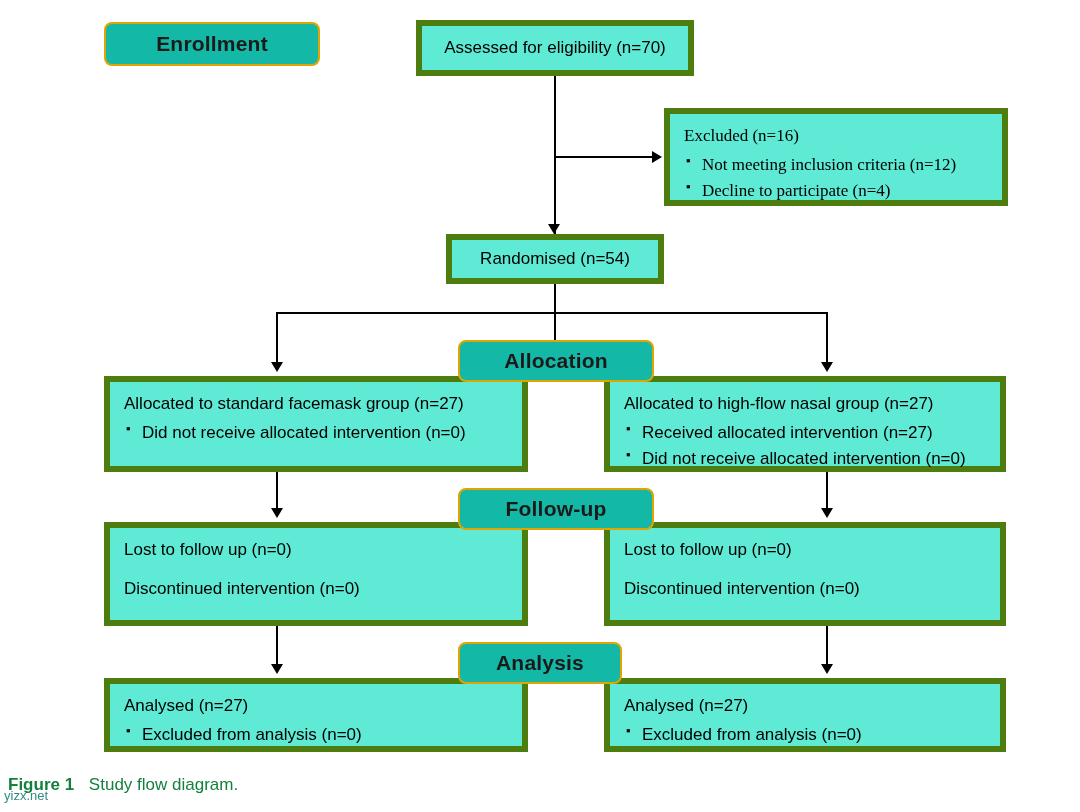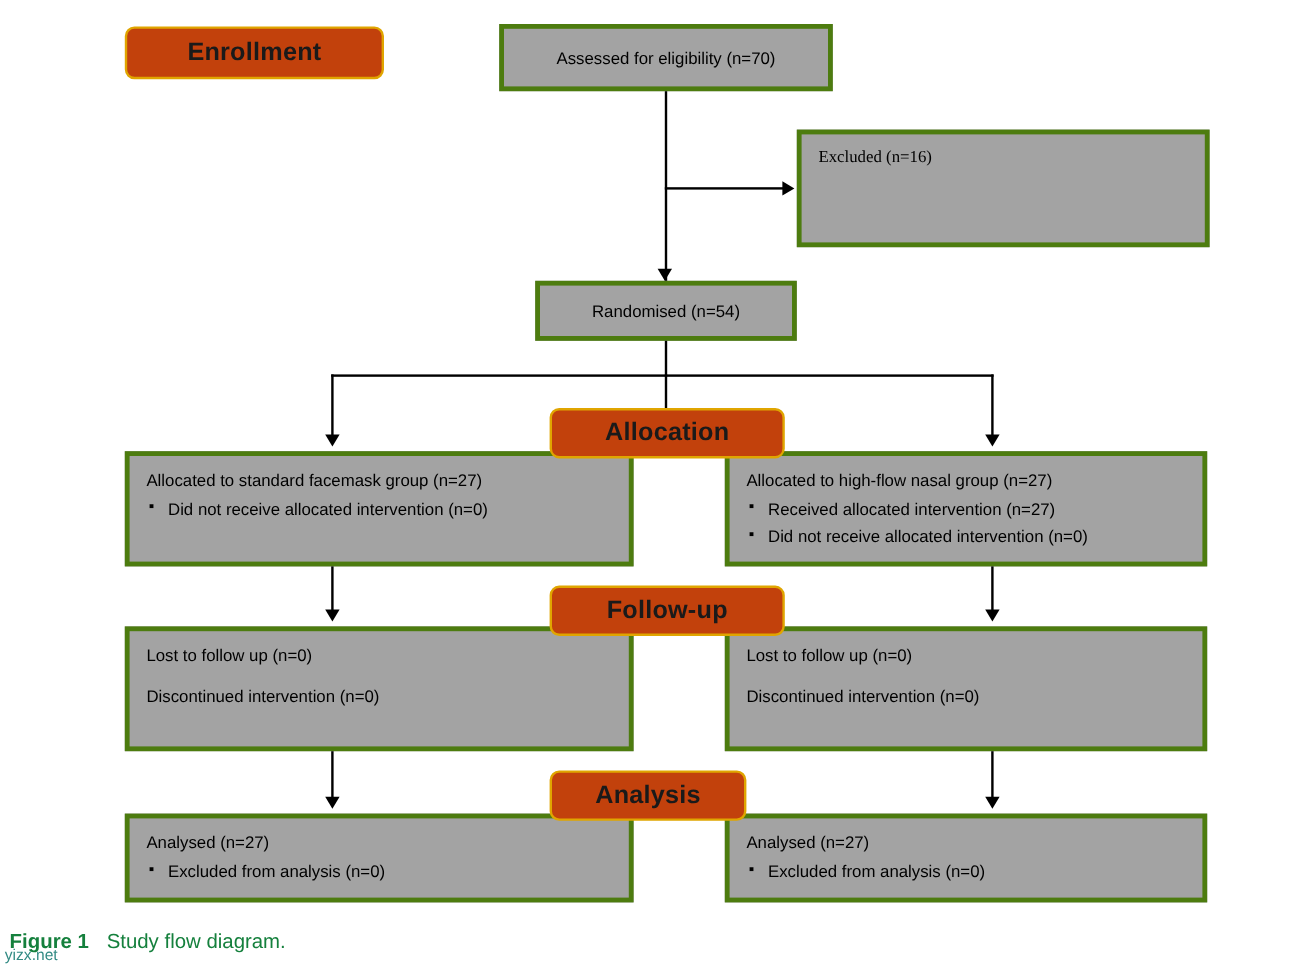--- a/index.html
+++ b/index.html
@@ -12,39 +12,39 @@
     width: 1080px;
     height: 812px;
     background: #ffffff;
     font-family: "Liberation Sans", sans-serif;
     color: #000000;
     overflow: hidden;
   }
   .box {
     position: absolute;
     box-sizing: border-box;
-    border: 4px solid #4d7c0f;
-    background: #a3a3a3;
-    font-size: 14px;
+    border: 6px solid #4d7c0f;
+    background: #5eead4;
+    font-size: 17px;
     line-height: 1.45;
     color: #000000;
   }
   .box-center {
     display: flex;
     align-items: center;
     justify-content: center;
     text-align: center;
   }
   .box-left {
     padding: 10px 12px 10px 14px;
   }
   .stage {
     position: absolute;
     box-sizing: border-box;
-    background: #c2410c;
+    background: #14b8a6;
     border: 2px solid #E0A500;
     border-radius: 8px;
     display: flex;
     align-items: center;
     justify-content: center;
     font-weight: bold;
     font-size: 21px;
     color: #1a1a1a;
     letter-spacing: 0.2px;
   }
@@ -113,20 +113,24 @@
   <div class="stage" style="left:104px; top:22px; width:216px; height:44px;">
     <span>Enrollment</span>
   </div>
 
   <div class="box box-center" style="left:416px; top:20px; width:278px; height:56px;">
     <span>Assessed for eligibility (n=70)</span>
   </div>
 
   <div class="box box-left" style="left:664px; top:108px; width:344px; height:98px;font-family:Liberation Serif, serif;">
     <div>Excluded (n=16)</div>
+    <ul class="bullets">
+      <li>Not meeting inclusion criteria (n=12)</li>
+      <li>Decline to participate (n=4)</li>
+    </ul>
   </div>
 
   <div class="box box-center" style="left:446px; top:234px; width:218px; height:50px;">
     <span>Randomised (n=54)</span>
   </div>
 
   <div class="stage" style="left:458px; top:340px; width:196px; height:42px; z-index:5;">
     <span>Allocation</span>
   </div>
 

